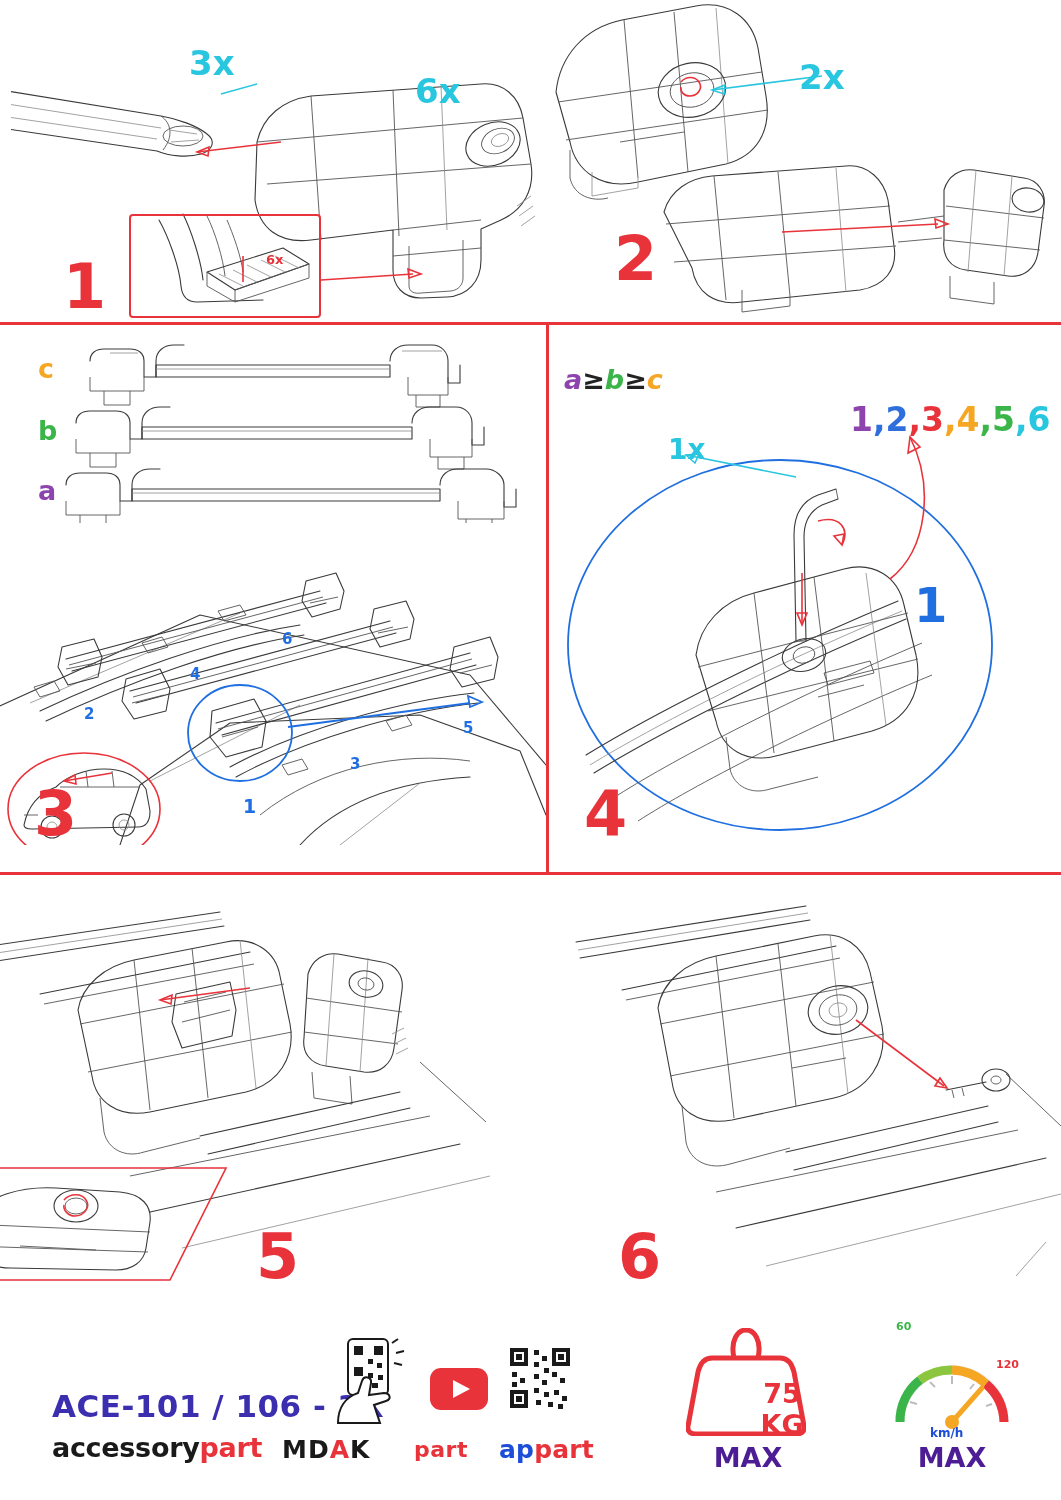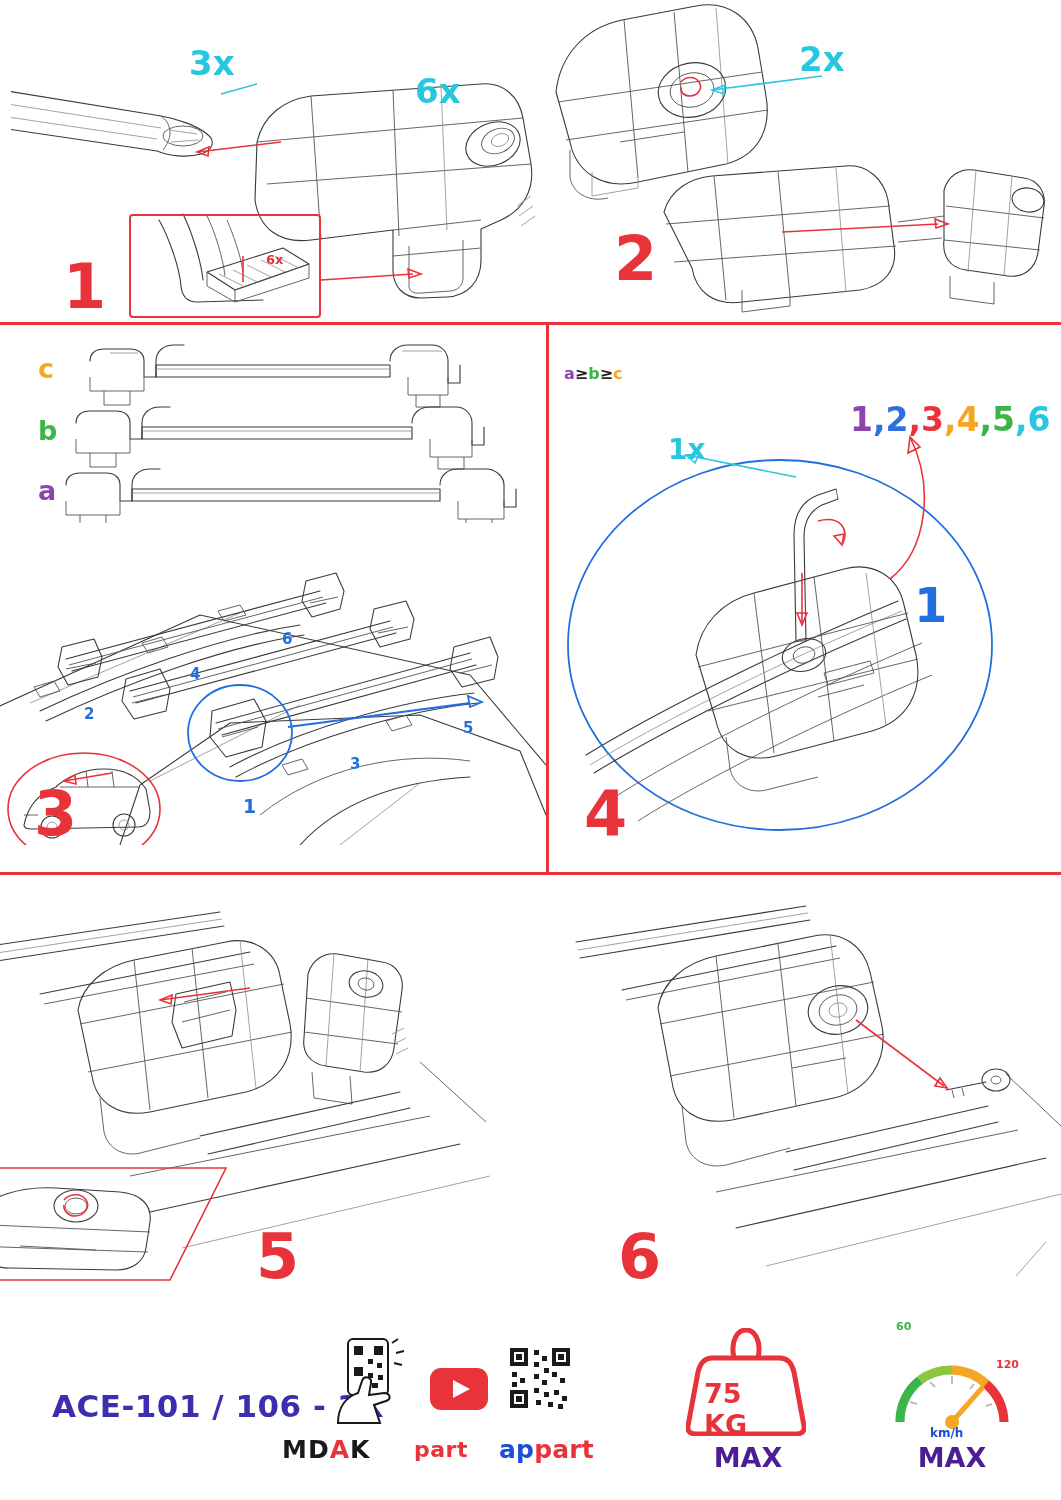--- a/index.html
+++ b/index.html
@@ -23,21 +23,21 @@
     color:#e8333a;font-weight:bold;font-size:62px;line-height:1;
   }
   .qty{
     font-family:"DejaVu Sans", sans-serif;
     color:#29c6e0;font-size:34px;font-weight:bold;line-height:1;
   }
   .letter{font-size:27px;font-weight:bold;line-height:1;}
   .letter.c{color:#f5a623;}
   .letter.b{color:#3bb54a;}
   .letter.a{color:#8e44ad;}
-  .ineq{font-size:16px;font-weight:bold;}
+  .ineq{font-size:27px;font-weight:bold;font-style:italic;}
   .ineq .ia{color:#8e44ad;}
   .ineq .ib{color:#3bb54a;}
   .ineq .ic{color:#f5a623;}
   .ineq .sg{color:#222;}
   .seq{
     font-size:33px;font-weight:bold;line-height:1;
     font-family:"DejaVu Sans", sans-serif;
   }
   .seq .s1{color:#8e44ad;}
   .seq .s2{color:#2e6fdc;}
@@ -202,21 +202,21 @@
         <path class="ln2" d="M352 242 L396 238"></path>
       </g>
 
       <path class="red" d="M236 232 L392 224"></path>
       <path class="red" fill="#e8333a" d="M392 224 l-13 -5 l1 9 z" transform="translate(10,0)"></path>
 
       <path class="cyan" d="M166 90 L276 76"></path>
       <path class="cyan" fill="#29c6e0" d="M166 90 l13 -5 l-1 9 z"></path>
     </svg>
 
-    <div class="qty abs" style="left:253px;top:42px;">2x</div>
+    <div class="qty abs" style="left:253px;top:60px;">2x</div>
     <div class="stepnum abs" style="left:68px;top:228px;">2</div>
   </div>
 
   <div class="abs" style="left:0;top:325px;width:546px;height:547px;">
 
     <svg width="500" height="180" viewBox="0 0 500 180" style="position:absolute;left:60px;top:18px;">
 
       <g>
         <path class="ln" d="M30 18 C30 10 36 6 44 6 L70 6 C78 6 84 10 84 18 L84 34 L96 34 L96 18 C96 8 104 2 114 2 L124 2"></path>
         <path class="ln" d="M96 22 L330 22 L330 34 L96 34 Z"></path>
@@ -508,20 +508,23 @@
       </g>
 
       <path class="red" d="M310 144 L398 210"></path>
       <path class="red" fill="#e8333a" d="M398 210 l-12 -2 l5 -8 z" transform="translate(3,2)"></path>
     </svg>
     <div class="stepnum abs" style="left:72px;top:350px;">6</div>
   </div>
 
   <div class="model">ACE-101 / 106 - 3X</div>
 
+  <div class="brand">
+    <span class="accessory">accessory</span><span class="part">part</span>
+  </div>
 
   <svg class="abs" style="left:336px;top:1337px;" width="70" height="88" viewBox="0 0 70 88">
     <rect x="12" y="2" width="40" height="56" rx="5" fill="#fff" stroke="#1a1a1a" stroke-width="2"></rect>
     <g fill="#1a1a1a">
       <rect x="18" y="9" width="9" height="9"></rect>
         <rect x="38" y="9" width="9" height="9"></rect>
       <rect x="18" y="30" width="9" height="9"></rect>
         <rect x="32" y="22" width="5" height="5"></rect>
       <rect x="41" y="26" width="5" height="5"></rect>
         <rect x="32" y="36" width="5" height="5"></rect>
@@ -584,21 +587,21 @@
   </div>
   <div class="ipqi">part</div>
   <div class="apline">
     <span class="ap">ap</span><span class="line">part</span>
   </div>
 
   <svg class="abs" style="left:686px;top:1328px;" width="120" height="108" viewBox="0 0 120 108">
     <path d="M26 30 L94 30 C102 30 106 36 108 44 L118 98 C119 104 115 106 110 106 L10 106 C5 106 1 104 2 98 L12 44 C14 36 18 30 26 30 Z" fill="#ffffff" stroke="#e8333a" stroke-width="5" stroke-linejoin="round"></path>
     <path d="M48 30 C44 12 52 2 60 2 C68 2 76 12 72 30" fill="none" stroke="#e8333a" stroke-width="5"></path>
   </svg>
-  <div class="weightval" style="left:704px;top:1378px;width:84px;text-align:left;">75 KG</div>
+  <div class="weightval" style="left:740px;top:1378px;width:84px;text-align:center;">75 KG</div>
   <div class="maxlabel" style="left:706px;top:1442px;width:84px;text-align:center;">MAX</div>
 
   <svg class="abs" style="left:890px;top:1326px;" width="124" height="112" viewBox="0 0 124 112">
     <path d="M10 96 A52 52 0 0 1 114 96" fill="none" stroke="#e8e8e8" stroke-width="9"></path>
     <path d="M10 96 A52 52 0 0 1 30 54" fill="none" stroke="#3bb54a" stroke-width="9"></path>
     <path d="M30 54 A52 52 0 0 1 62 44" fill="none" stroke="#8cc63f" stroke-width="9"></path>
     <path d="M62 44 A52 52 0 0 1 96 58" fill="none" stroke="#f5a623" stroke-width="9"></path>
     <path d="M96 58 A52 52 0 0 1 114 96" fill="none" stroke="#e8333a" stroke-width="9"></path>
     <path d="M62 96 L92 62" stroke="#f5a623" stroke-width="5" fill="none" stroke-linecap="round"></path>
     <circle cx="62" cy="96" r="7" fill="#f5a623"></circle>

